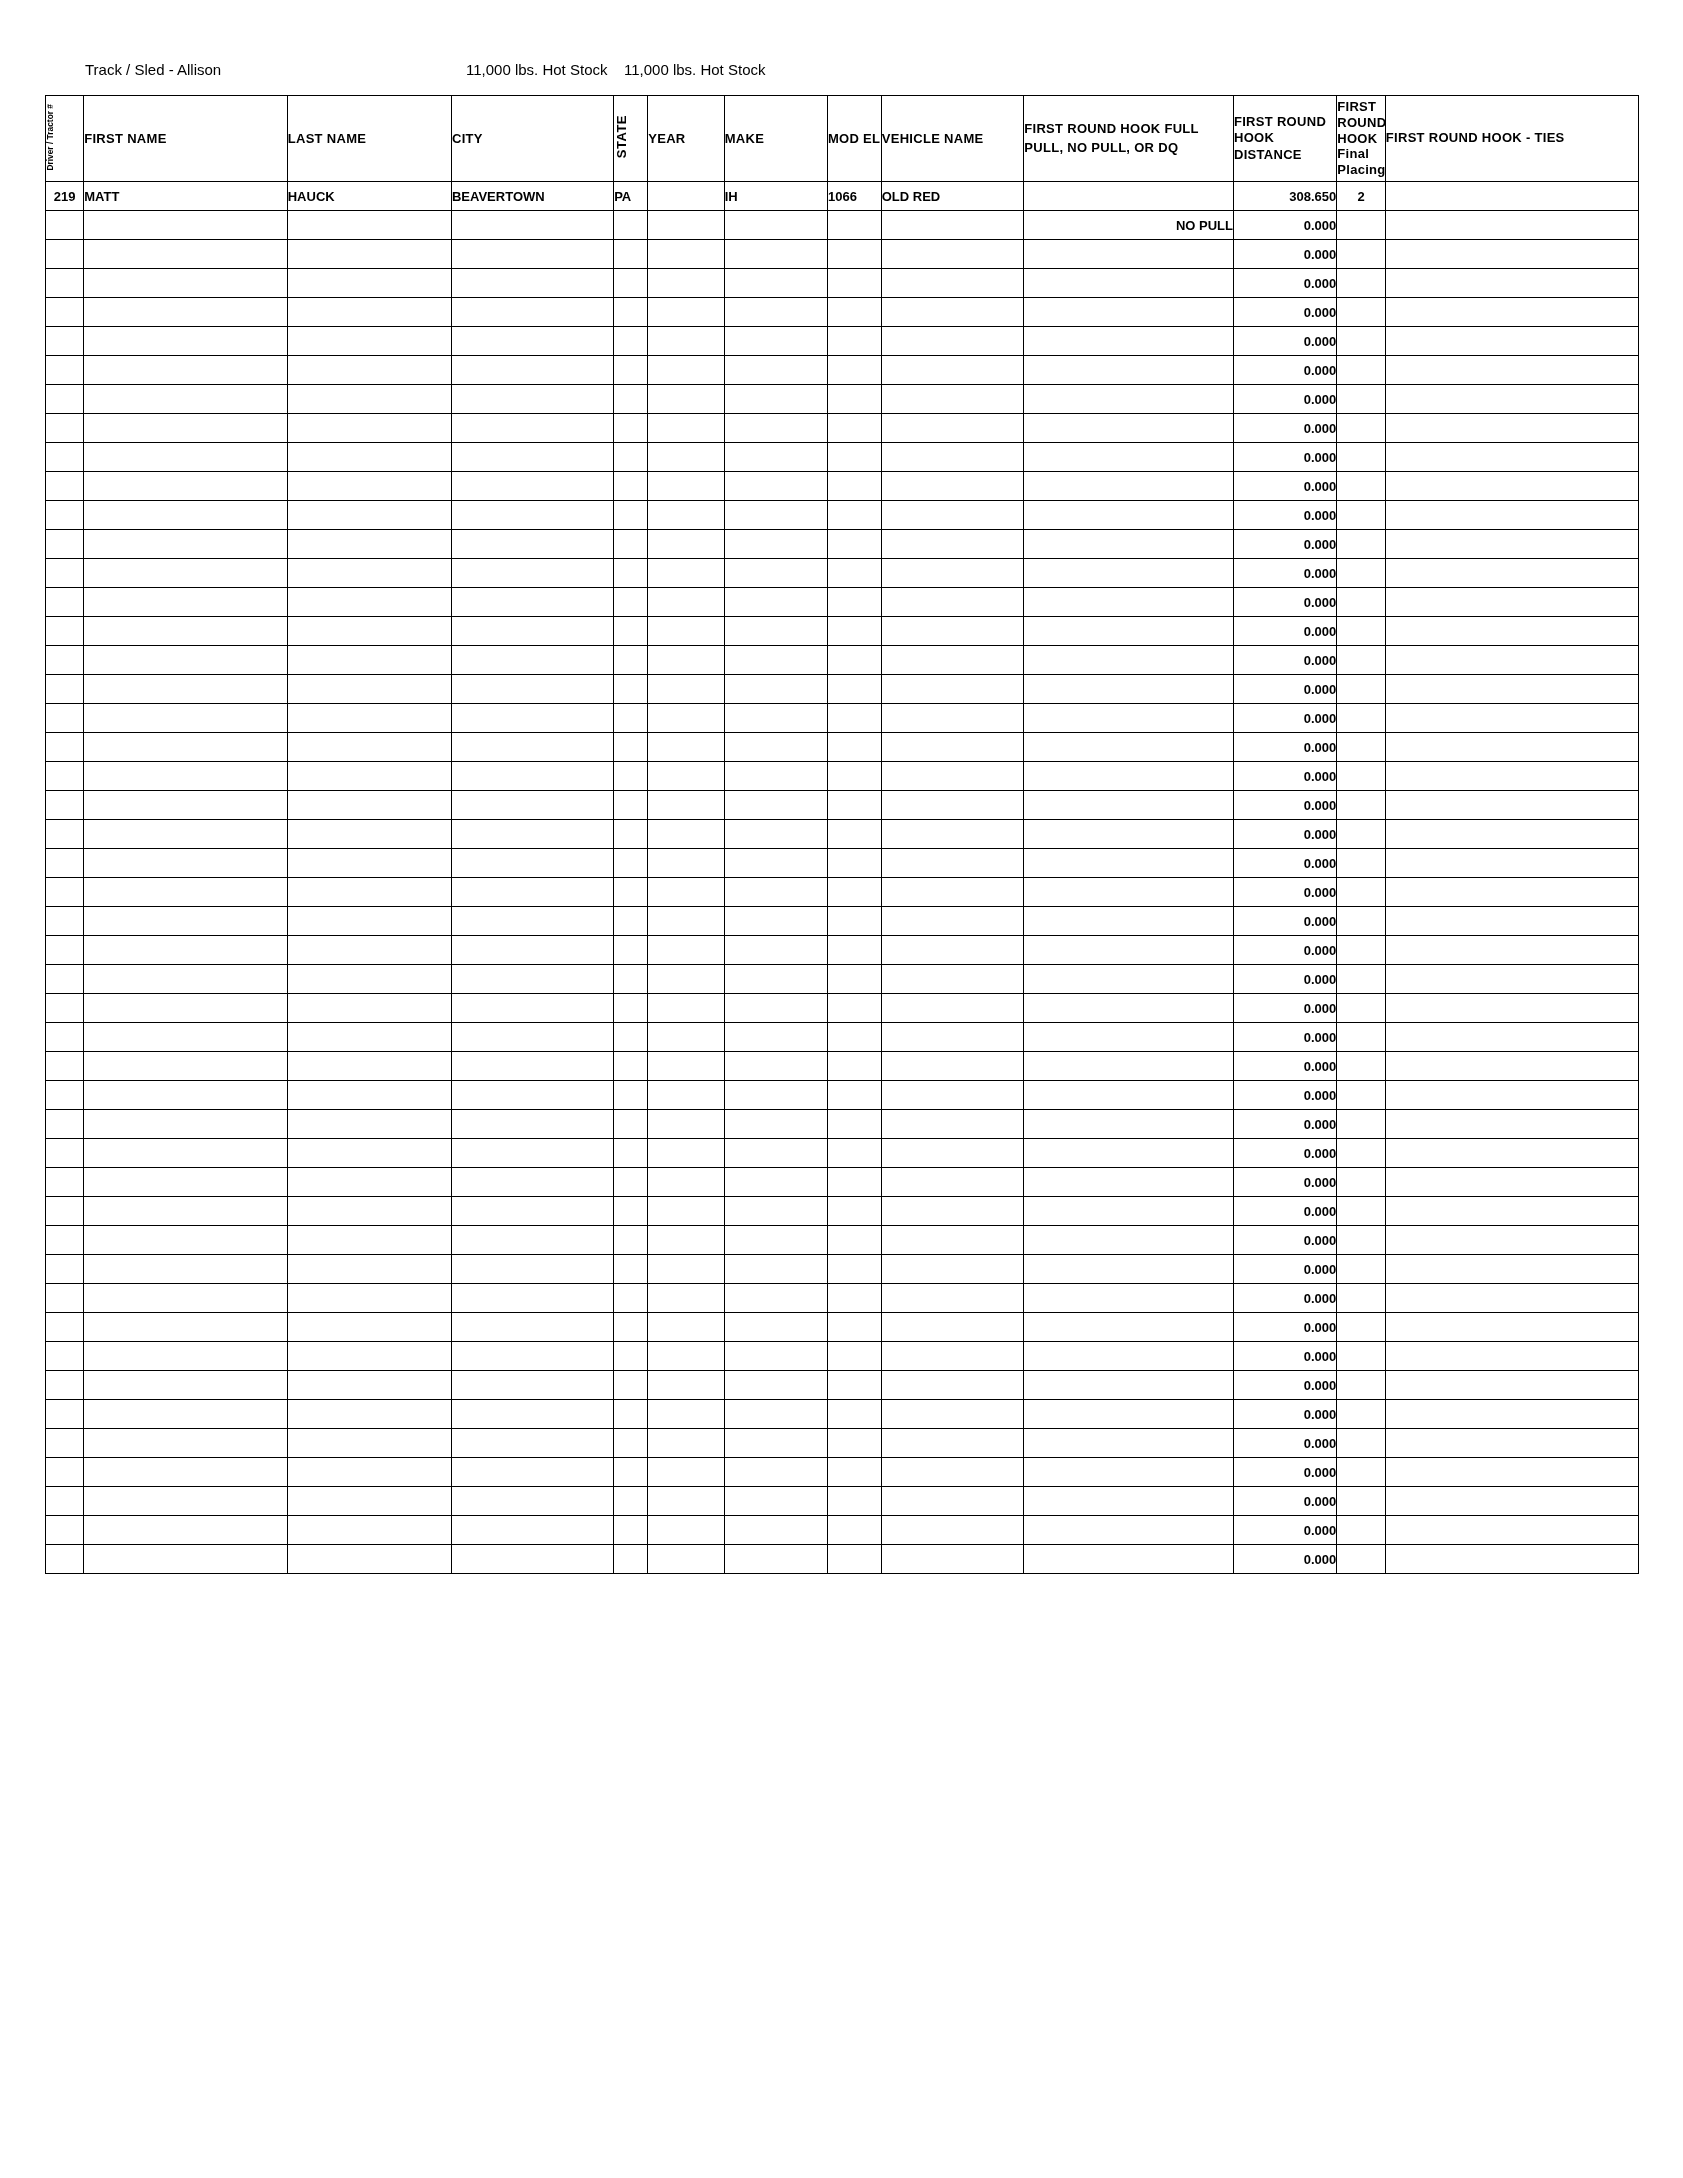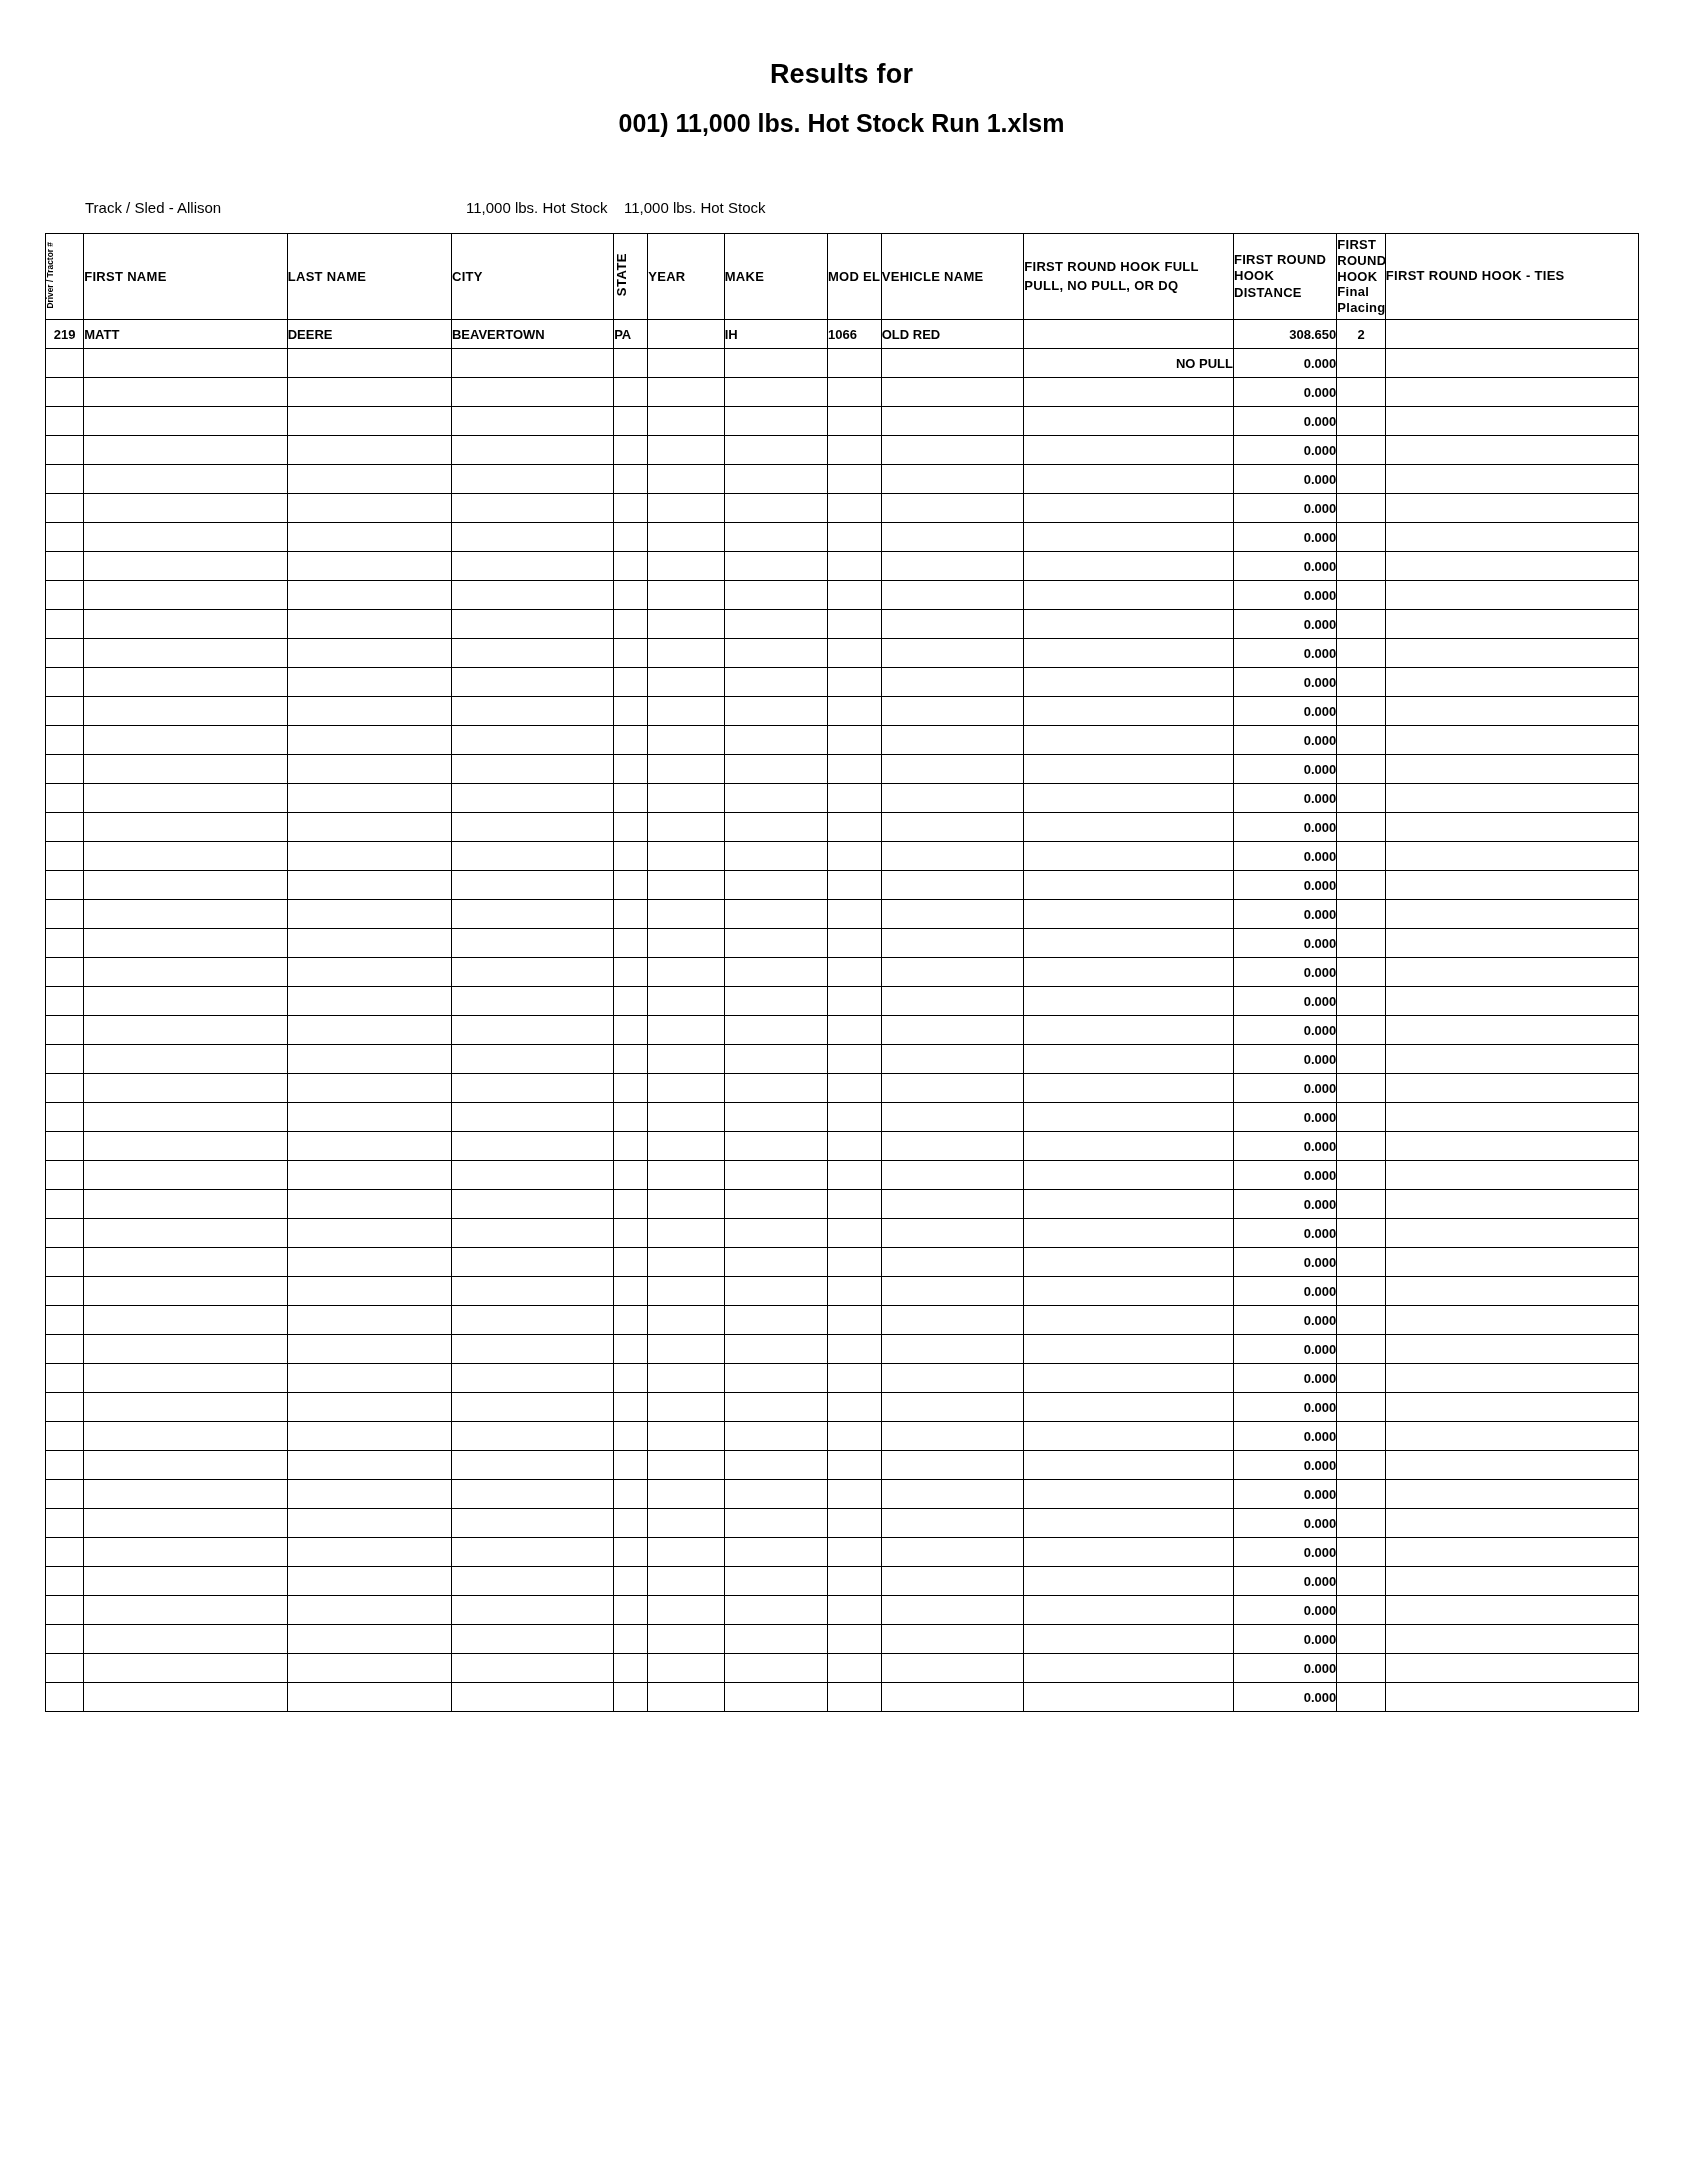--- a/index.html
+++ b/index.html
@@ -150,24 +150,20 @@
   td.c-status { text-align: right; font-size: 12.4px; }
   td.c-dist { text-align: right; font-size: 12.4px; padding-right: 6px; }
   td.c-place { text-align: center; font-size: 12.4px; }
   td.c-ties { text-align: left; }
 </style>
 </head>
 <body>
 
 <div class="page">
 
-  <div class="title-block">
-    <div class="title-line-1">Results for</div>
-    <div class="title-line-2">001) 11,000 lbs. Hot Stock Run 1.xlsm</div>
-  </div>
 
   <div class="subheader">
     <div class="sub-track">Track / Sled - Allison</div>
     <div class="sub-class-1">11,000 lbs. Hot Stock</div>
     <div class="sub-class-2">11,000 lbs. Hot Stock</div>
   </div>
 
   <table class="results">
     <thead>
       <tr>
@@ -183,21 +179,21 @@
         <th class="h-hookstatus">FIRST ROUND HOOK FULL PULL, NO PULL, OR DQ</th>
         <th class="h-distance">FIRST ROUND HOOK DISTANCE</th>
         <th class="h-placing">FIRST ROUND HOOK Final Placing</th>
         <th class="h-ties">FIRST ROUND HOOK - TIES</th>
       </tr>
     </thead>
     <tbody id="results-body">
         <tr>
           <td class="c-driver">219</td>
           <td class="c-text">MATT</td>
-          <td class="c-text">DEERE</td>
+          <td class="c-text">HAUCK</td>
           <td class="c-text">BEAVERTOWN</td>
           <td class="c-text">PA</td>
           <td class="c-text"></td>
           <td class="c-text">IH</td>
           <td class="c-text">1066</td>
           <td class="c-text">OLD RED</td>
           <td class="c-status"></td>
           <td class="c-dist">308.650</td>
           <td class="c-place">2</td>
           <td class="c-ties"></td>

